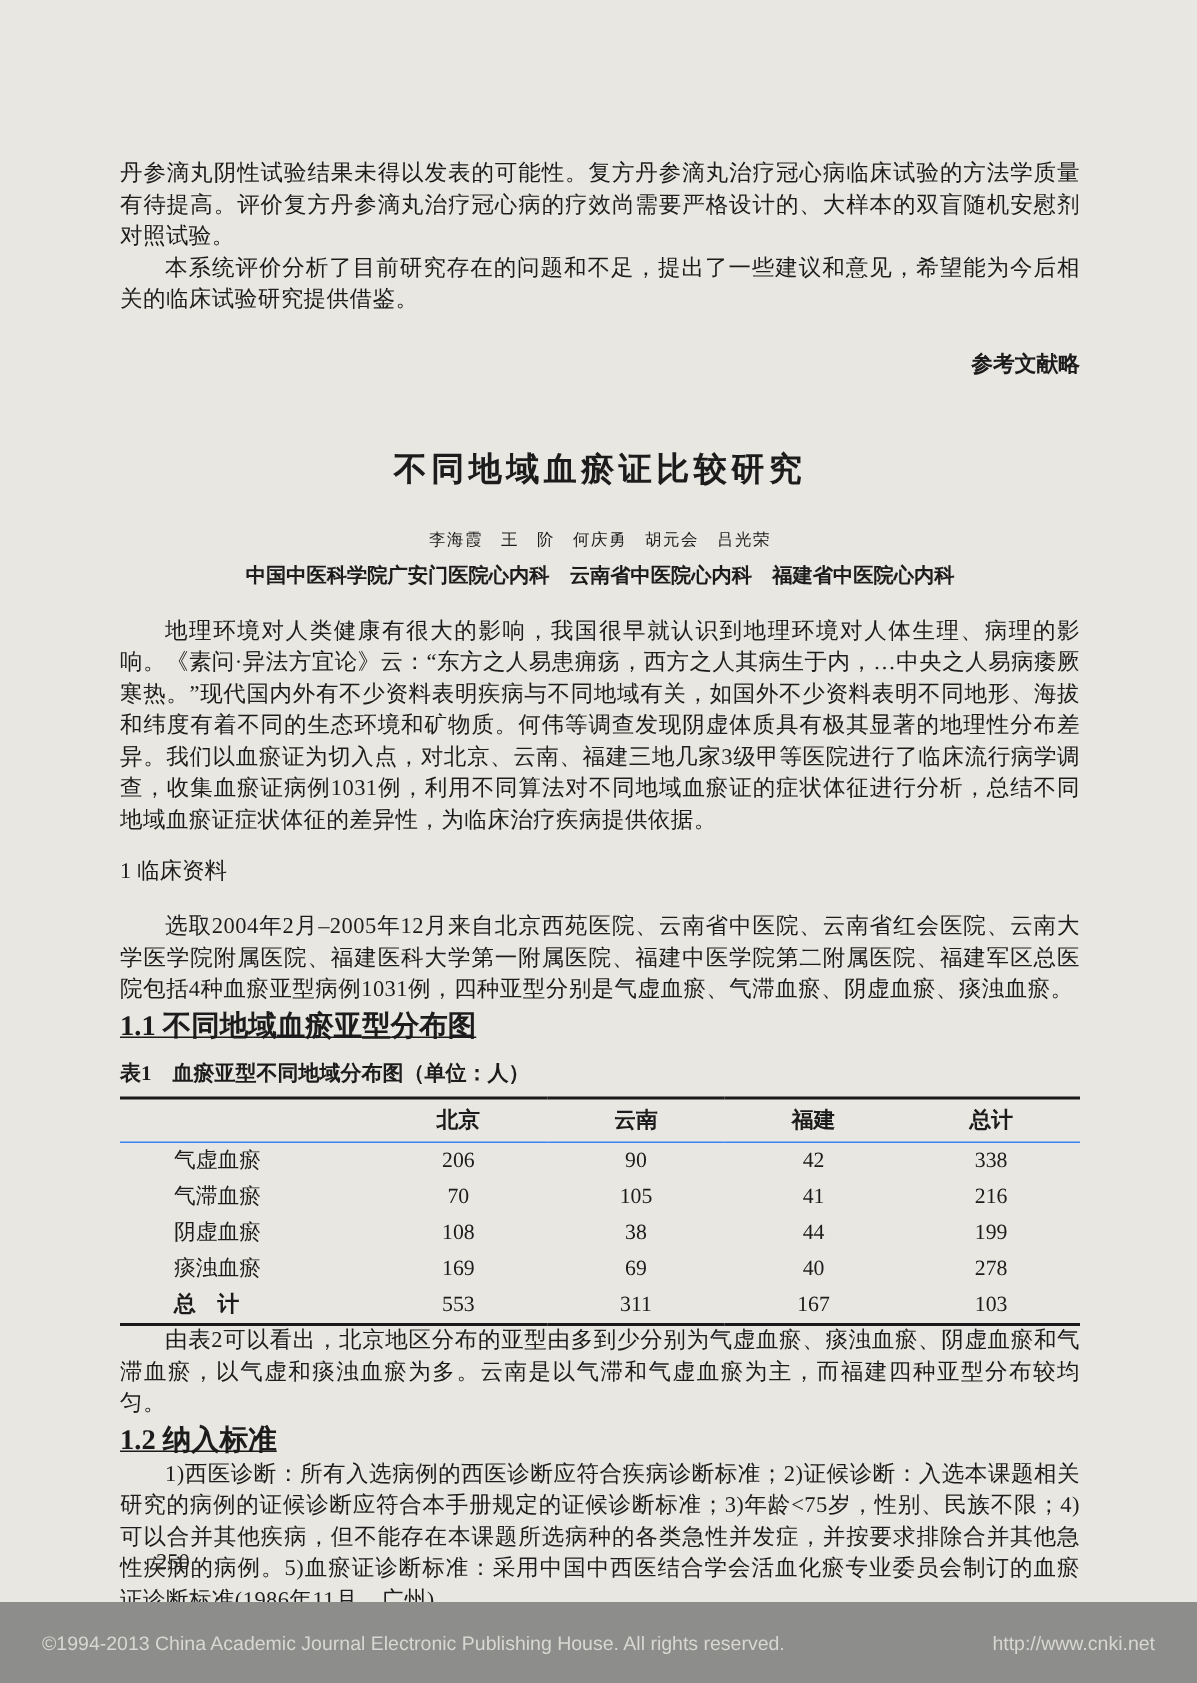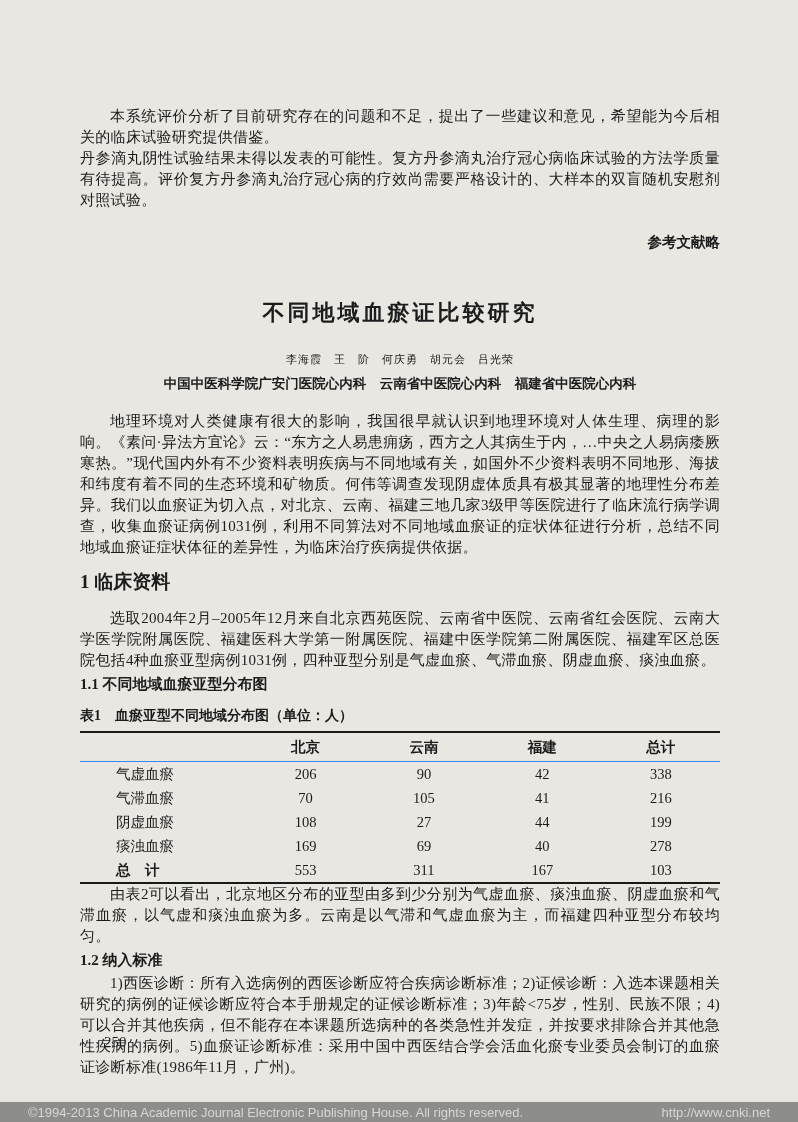--- a/index.html
+++ b/index.html
@@ -47,29 +47,30 @@
   }
   .affiliation {
     margin: 8px 0 0;
     font-size: 13.5px;
     font-weight: bold;
     text-align: center;
   }
   .intro { margin-top: 18px; }
   .sec-heading {
     margin: 13px 0 16px;
-    font-size: 19px;
-    font-weight: bold;
+    font-size: 15px;
+    font-weight: normal;
     line-height: 21px;
   }
   .subsec-heading {
     margin: 3px 0 0;
-    font-size: 15px;
+    font-size: 19px;
     font-weight: bold;
     line-height: 21px;
+    text-decoration: underline;
   }
   .para-after-heading { margin-top: 2px; }
   .table-caption {
     margin: 12px 0 6px;
     font-size: 14px;
     font-weight: bold;
   }
   table.data-table {
     width: 100%;
     border-collapse: collapse;
@@ -96,39 +97,39 @@
     left: 92px;
     top: 1034px;
     font-size: 15px;
     padding-left: 12px;
   }
   .footer {
     position: absolute;
     left: 0;
     bottom: 0;
     width: 798px;
-    height: 20px;
+    height: 54px;
     background: #8d8d8b;
     color: #d8d7d2;
     font-family: "Liberation Sans", sans-serif;
     font-size: 13px;
     display: flex;
     align-items: center;
     justify-content: space-between;
     padding: 0 28px;
     box-sizing: border-box;
   }
 </style>
 </head>
 <body>
 
 <div class="content">
 
+  <p class="body-text">丹参滴丸阴性试验结果未得以发表的可能性。复方丹参滴丸治疗冠心病临床试验的方法学质量有待提高。评价复方丹参滴丸治疗冠心病的疗效尚需要严格设计的、大样本的双盲随机安慰剂对照试验。</p>
   <p class="body-text indent">本系统评价分析了目前研究存在的问题和不足，提出了一些建议和意见，希望能为今后相关的临床试验研究提供借鉴。</p>
-  <p class="body-text">丹参滴丸阴性试验结果未得以发表的可能性。复方丹参滴丸治疗冠心病临床试验的方法学质量有待提高。评价复方丹参滴丸治疗冠心病的疗效尚需要严格设计的、大样本的双盲随机安慰剂对照试验。</p>
   <div class="bold-note">参考文献略</div>
 
   <h1 class="title">不同地域血瘀证比较研究</h1>
   <div class="authors">李海霞　王　阶　何庆勇　胡元会　吕光荣</div>
   <div class="affiliation">中国中医科学院广安门医院心内科　云南省中医院心内科　福建省中医院心内科</div>
 
   <p class="body-text indent intro">地理环境对人类健康有很大的影响，我国很早就认识到地理环境对人体生理、病理的影响。《素问·异法方宜论》云：“东方之人易患痈疡，西方之人其病生于内，…中央之人易病痿厥寒热。”现代国内外有不少资料表明疾病与不同地域有关，如国外不少资料表明不同地形、海拔和纬度有着不同的生态环境和矿物质。何伟等调查发现阴虚体质具有极其显著的地理性分布差异。我们以血瘀证为切入点，对北京、云南、福建三地几家3级甲等医院进行了临床流行病学调查，收集血瘀证病例1031例，利用不同算法对不同地域血瘀证的症状体征进行分析，总结不同地域血瘀证症状体征的差异性，为临床治疗疾病提供依据。</p>
 
   <div class="sec-heading">1 临床资料</div>
   <p class="body-text indent para-after-heading">选取2004年2月–2005年12月来自北京西苑医院、云南省中医院、云南省红会医院、云南大学医学院附属医院、福建医科大学第一附属医院、福建中医学院第二附属医院、福建军区总医院包括4种血瘀亚型病例1031例，四种亚型分别是气虚血瘀、气滞血瘀、阴虚血瘀、痰浊血瘀。</p>
@@ -157,21 +158,21 @@
       <tr>
         <td class="rowlab">气滞血瘀</td>
         <td>70</td>
         <td>105</td>
         <td>41</td>
         <td>216</td>
       </tr>
       <tr>
         <td class="rowlab">阴虚血瘀</td>
         <td>108</td>
-        <td>27</td>
+        <td>38</td>
         <td>44</td>
         <td>199</td>
       </tr>
       <tr>
         <td class="rowlab">痰浊血瘀</td>
         <td>169</td>
         <td>69</td>
         <td>40</td>
         <td>278</td>
       </tr>

